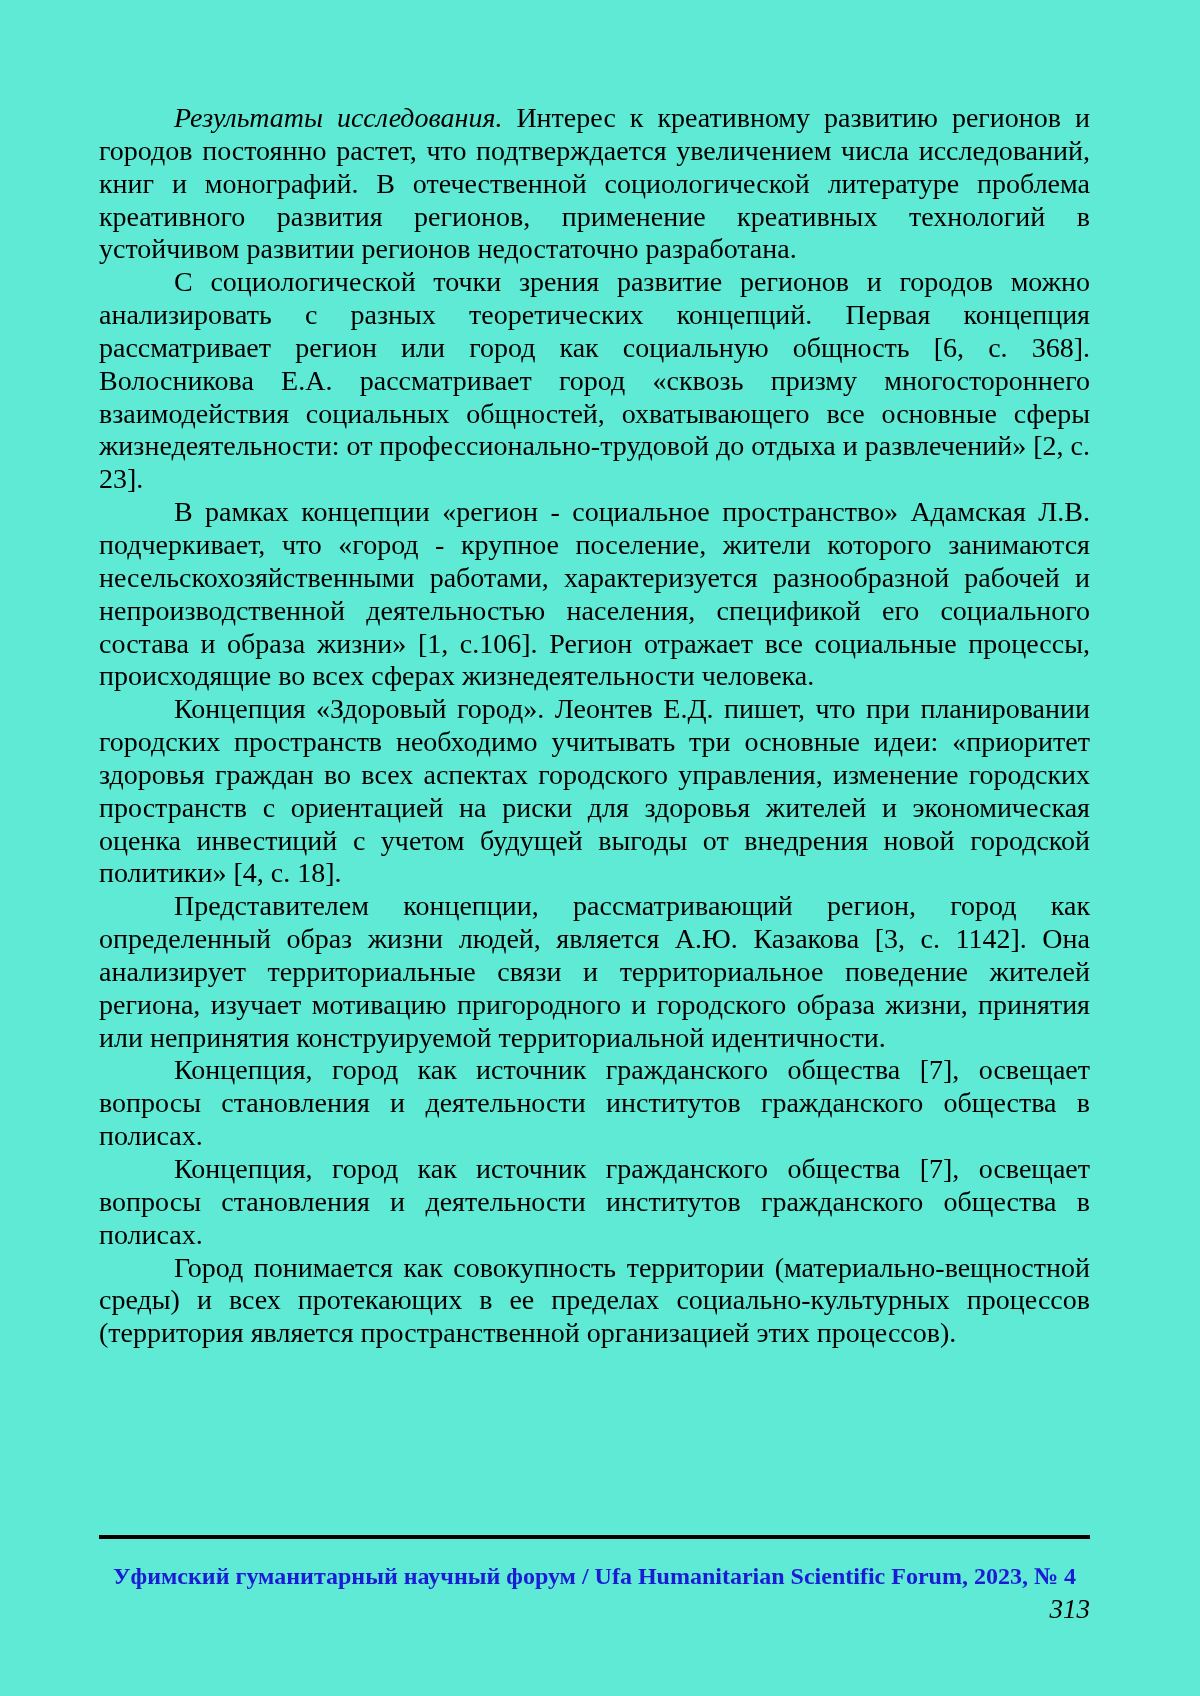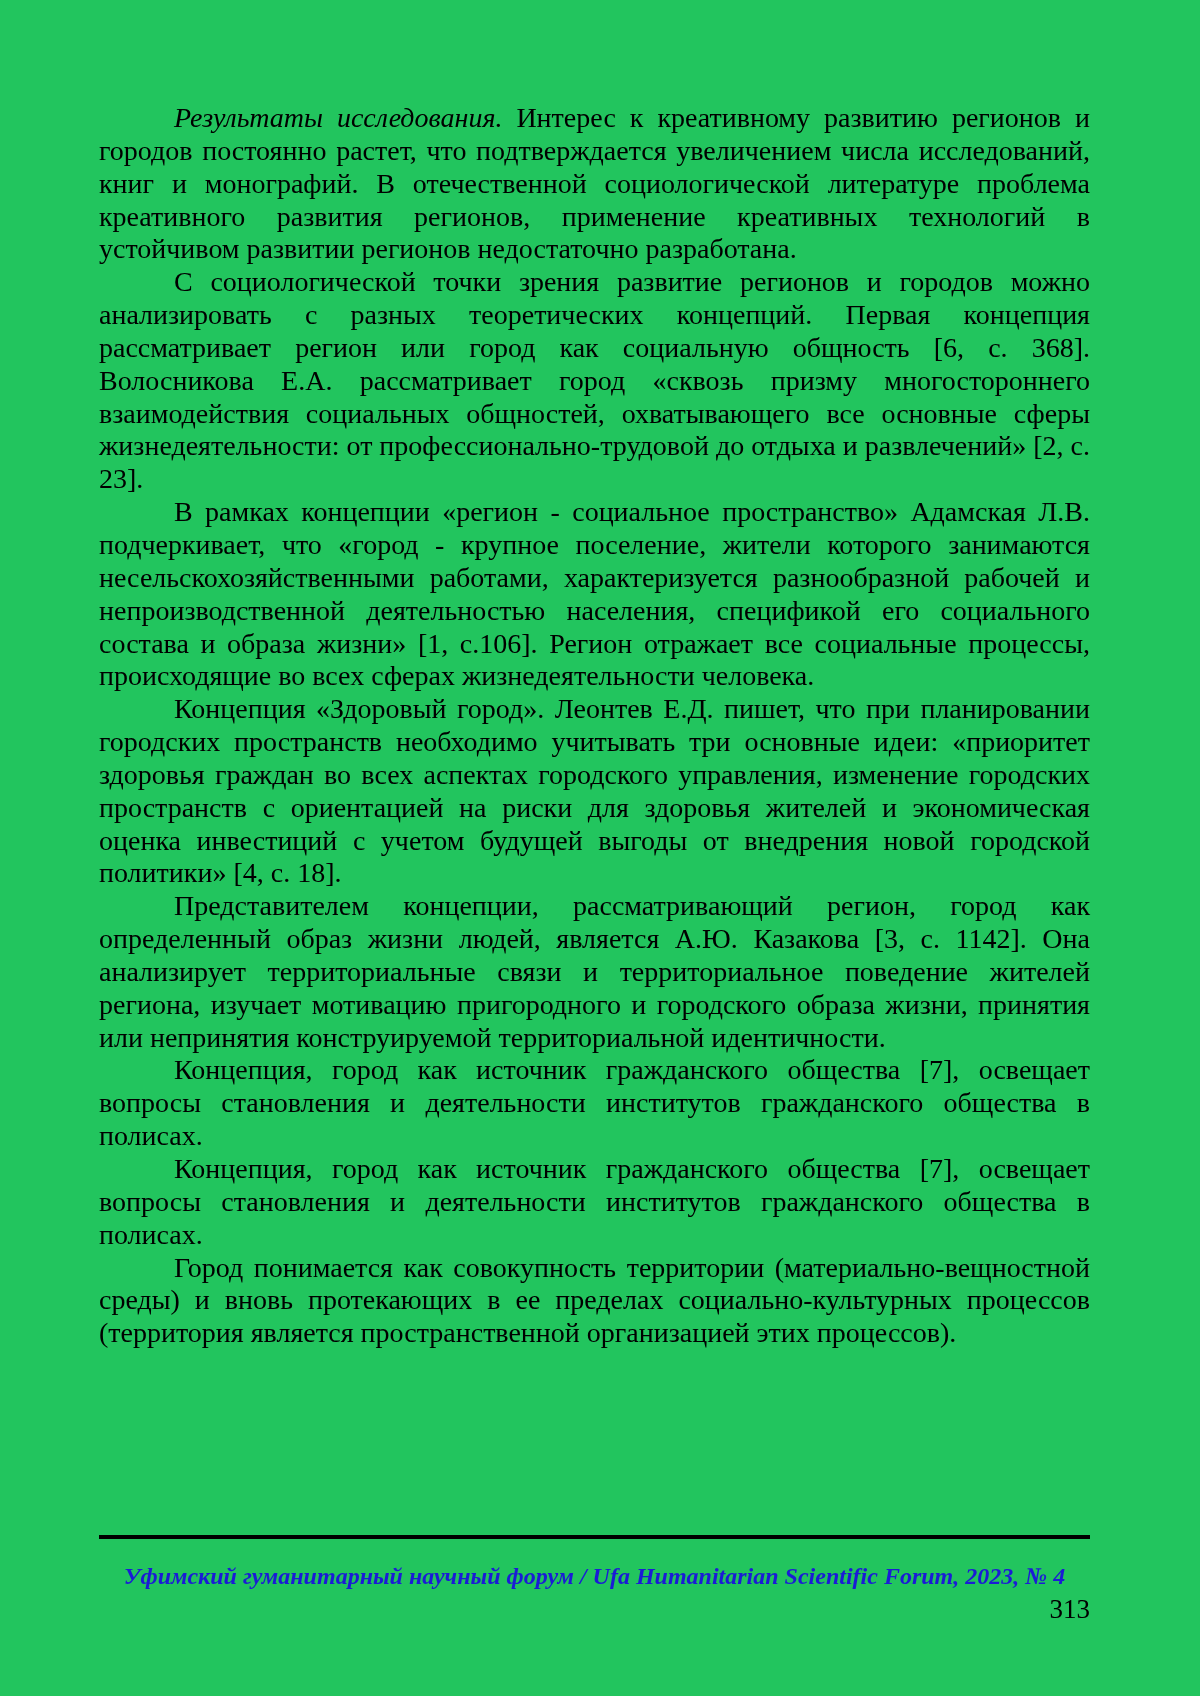--- a/index.html
+++ b/index.html
@@ -11,21 +11,21 @@
     width: 1200px;
     height: 1696px;
     position: relative;
     font-family: "Liberation Serif", "DejaVu Serif", serif;
     color: #000000;
     overflow: hidden;
   }
   .page {
     position: absolute;
     inset: 0;
-    background: #22c55e;
+    background: #5eead4;
   }
   .body-text {
     position: absolute;
     top: 102px;
     left: 99px;
     width: 991px;
     font-size: 28px;
     line-height: 32.85px;
     text-align: justify;
     color: #000000;
@@ -47,43 +47,43 @@
     background: #000000;
   }
   .footer-line {
     position: absolute;
     left: 99px;
     top: 1563px;
     width: 991px;
     text-align: center;
     font-size: 24px;
     font-weight: bold;
-    font-style: italic;
     white-space: nowrap;
   }
   .page-number {
     position: absolute;
     left: 99px;
     top: 1594px;
     width: 991px;
     text-align: right;
     font-size: 27px;
     color: #000000;
+    font-style: italic;
   }
 </style>
 </head>
 <body>
 
 <div class="page">
   <div class="body-text">
       <p class="para"><span class="lead-italic">Результаты исследования.</span> Интерес к креативному развитию регионов и городов постоянно растет, что подтверждается увеличением числа исследований, книг и монографий. В отечественной социологической литературе проблема креативного развития регионов, применение креативных технологий в устойчивом развитии регионов недостаточно разработана.</p>
       <p class="para">С социологической точки зрения развитие регионов и городов можно анализировать с разных теоретических концепций. Первая концепция рассматривает регион или город как социальную общность [6, с. 368]. Волосникова Е.А. рассматривает город «сквозь призму многостороннего взаимодействия социальных общностей, охватывающего все основные сферы жизнедеятельности: от профессионально-трудовой до отдыха и развлечений» [2, с. 23].</p>
       <p class="para">В рамках концепции «регион - социальное пространство» Адамская Л.В. подчеркивает, что «город - крупное поселение, жители которого занимаются несельскохозяйственными работами, характеризуется разнообразной рабочей и непроизводственной деятельностью населения, спецификой его социального состава и образа жизни» [1, с.106]. Регион отражает все социальные процессы, происходящие во всех сферах жизнедеятельности человека.</p>
       <p class="para">Концепция «Здоровый город». Леонтев Е.Д. пишет, что при планировании городских пространств необходимо учитывать три основные идеи: «приоритет здоровья граждан во всех аспектах городского управления, изменение городских пространств с ориентацией на риски для здоровья жителей и экономическая оценка инвестиций с учетом будущей выгоды от внедрения новой городской политики» [4, с. 18].</p>
       <p class="para">Представителем концепции, рассматривающий регион, город как определенный образ жизни людей, является А.Ю. Казакова [3, с. 1142]. Она анализирует территориальные связи и территориальное поведение жителей региона, изучает мотивацию пригородного и городского образа жизни, принятия или непринятия конструируемой территориальной идентичности.</p>
       <p class="para">Концепция, город как источник гражданского общества [7], освещает вопросы становления и деятельности институтов гражданского общества в полисах.</p>
       <p class="para">Концепция, город как источник гражданского общества [7], освещает вопросы становления и деятельности институтов гражданского общества в полисах.</p>
-      <p class="para">Город понимается как совокупность территории (материально-вещностной среды) и вновь протекающих в ее пределах социально-культурных процессов (территория является пространственной организацией этих процессов).</p>
+      <p class="para">Город понимается как совокупность территории (материально-вещностной среды) и всех протекающих в ее пределах социально-культурных процессов (территория является пространственной организацией этих процессов).</p>
     </div>
   <div class="footer-rule" style="background: rgb(0, 0, 0);"></div>
   <div class="footer-line" style="color: rgb(27, 27, 214);">Уфимский гуманитарный научный форум / Ufa Humanitarian Scientific Forum, 2023, № 4</div>
   <div class="page-number">313</div>
 </div>
 
 </body></html>

